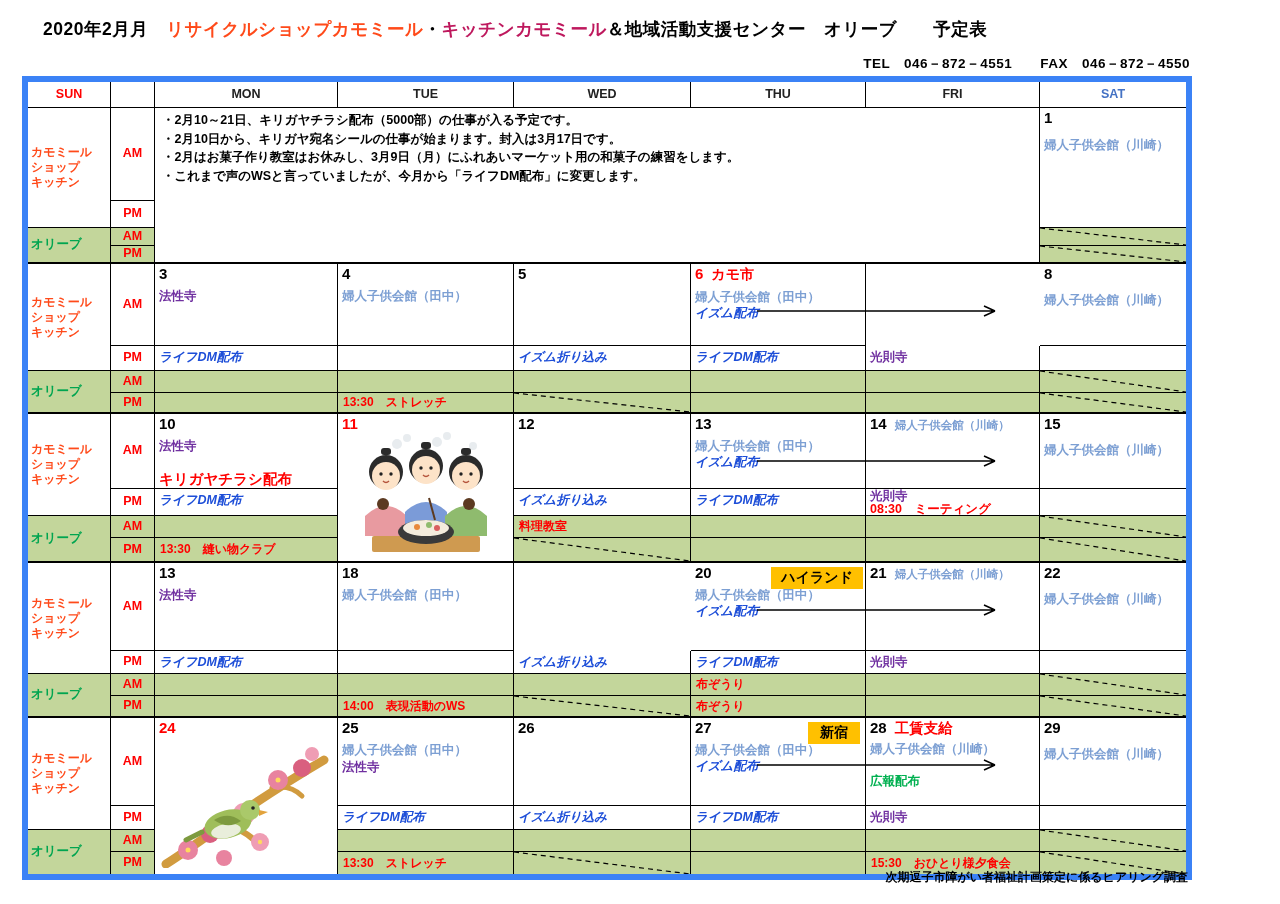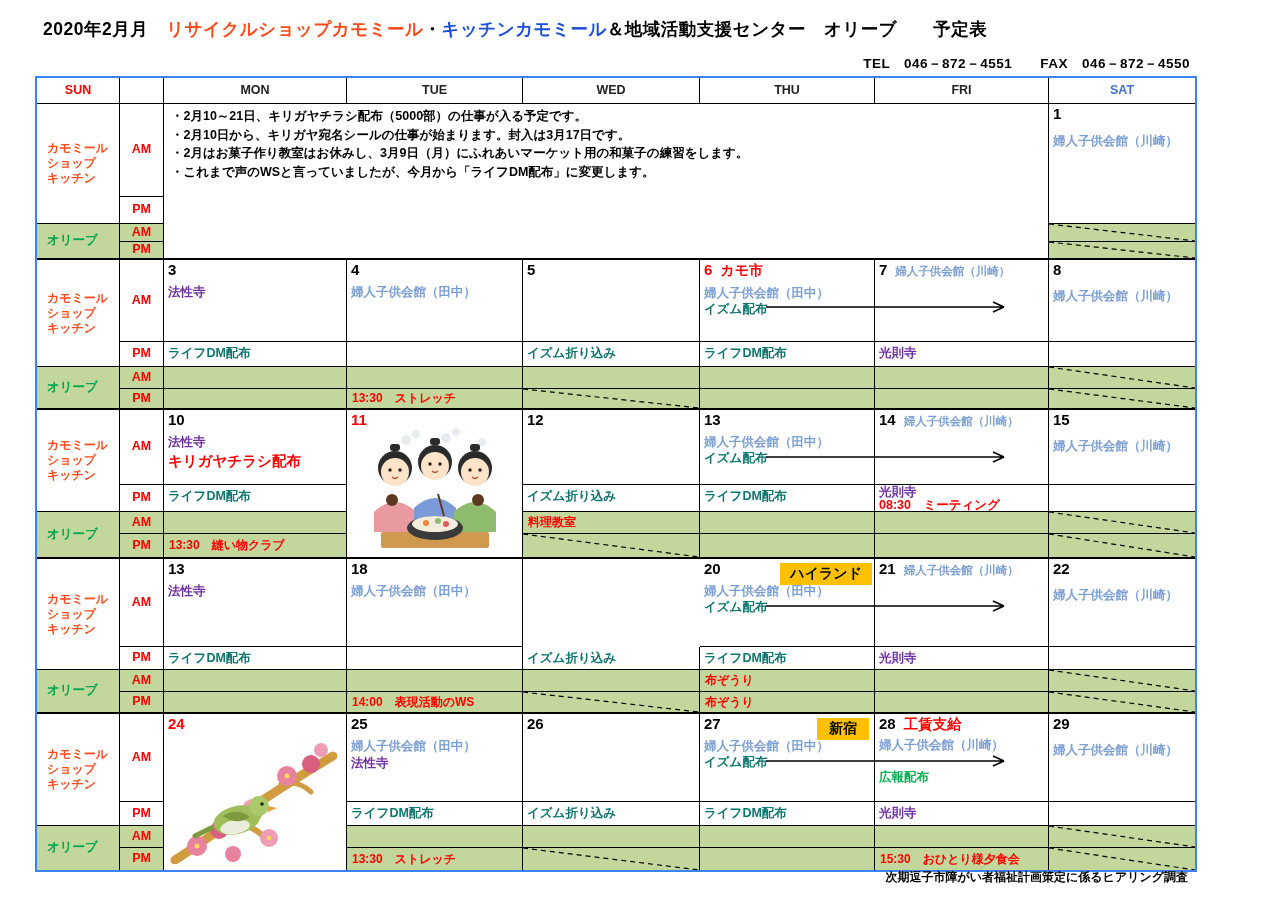--- a/index.html
+++ b/index.html
@@ -3,50 +3,50 @@
 <meta charset="utf-8">
 <style>
   html,body{margin:0;padding:0;}
   body{
     width:1280px;height:904px;background:#ffffff;position:relative;
     font-family:"Liberation Sans","DejaVu Sans",sans-serif;
     font-weight:bold;color:#000;overflow:hidden;
   }
   .ttl{position:absolute;left:43px;top:17px;font-size:17.5px;letter-spacing:.5px;white-space:nowrap;}
   .ttl .shop{color:#FF4A1A;}
-  .ttl .kit{color:#1d4ed8;}
+  .ttl .kit{color:#be185d;}
   .telfax{position:absolute;top:55px;right:90px;font-size:13.5px;letter-spacing:.5px;}
   .fnote{position:absolute;top:869px;right:92px;font-size:12px;}
 
   .cal{
-    position:absolute;left:35px;top:76px;background:#fff;
-    display:grid;border:2px solid #3b82f6;
+    position:absolute;left:22px;top:76px;background:#fff;
+    display:grid;border:6px solid #3b82f6;
     grid-template-columns:83px 44px 183px 176px 177px 175px 174px 146px;
     grid-template-rows:26px 93px 27px 18px 18px 82px 25px 22px 21px 75px 27px 22px 25px 88px 23px 22px 22px 88px 24px 22px 22px;
   }
   .c{border-right:1px solid #000;border-bottom:1px solid #000;position:relative;box-sizing:border-box;font-size:12.5px;line-height:1.25;background:#fff;}
   .noR{border-right:none;}
   .noB{border-bottom:none;}
   .wb{border-bottom-width:2px;}
   .g{background:#C3D69B;}
   .hd{display:flex;align-items:center;justify-content:center;font-size:12.5px;color:#222;}
   .hd.sun{color:#FF0000;}
   .hd.sat{color:#4472C4;}
-  .lbl{display:flex;align-items:center;padding-left:10px;}
+  .lbl{display:flex;align-items:center;padding-left:3px;}
   .kamo{color:#FF4A1A;white-space:pre-line;font-size:12px;line-height:15px;}
   .olv{color:#00A550;font-size:12.5px;}
   .ampm{display:flex;align-items:center;justify-content:center;color:#FF0000;font-size:12.5px;}
   .daycell{padding:1px 4px;}
   .dn{font-size:15px;line-height:17px;color:#000;}
   .rd{color:#FF0000;}
   .evt{color:#FF0000;font-size:14px;margin-left:8px;}
   .big{font-size:14.5px;}
   .venue{color:#7C9FD3;}
   .temple{color:#7030A0;}
-  .blk{color:#0f766e;}
+  .blk{color:#1d4ed8;font-style:italic;}
   .grn{color:#00B050;}
   .redtxt{color:#FF0000;}
   .side{color:#7C9FD3;font-size:11.5px;margin-left:8px;font-weight:bold;}
   .mt{margin-top:7px;}
   .mt10{margin-top:11px;}
   .pmcell{padding:4px 4px 0 4px;}
   .twoline{padding:1px 4px;line-height:13px;}
   .ocell{padding:0 5px;color:#FF0000;font-size:12px;display:flex;align-items:center;}
   .notes{padding:3px 7px 16px 7px;font-size:12.5px;line-height:18.6px;}
   .diag{position:absolute;left:0;top:0;width:100%;height:100%;display:block;}
@@ -122,23 +122,20 @@
     <div class="dn">5</div>
   </div>
   <div class="c daycell" style="grid-area:6/6/7/7">
     <div class="dn rd"><span>6</span><span class="evt">カモ市</span></div>
     <div class="venue mt">婦人子供会館（田中）</div>
     <div class="blk">イズム配布</div>
     <svg class="arrow" width="250" height="12" viewBox="0 0 250 12">
         <path d="M0 6 H238 M238 6 l-11 -5 M238 6 l-11 5" stroke="#000" stroke-width="1.6" fill="none"></path>
       </svg>
   </div>
-  <div class="c daycell" style="grid-area:6/7/7/8">
-    <div class="dn"><span>7</span><span class="side">婦人子供会館（川崎）</span></div>
-  </div>
   <div class="c daycell noR" style="grid-area:6/8/7/9">
     <div class="dn">8</div>
     <div class="venue mt10">婦人子供会館（川崎）</div>
   </div>
   <div class="c pmcell blk" style="grid-area:7/3/8/4">ライフDM配布</div>
   <div class="c pmcell" style="grid-area:7/4/8/5"></div>
   <div class="c pmcell blk" style="grid-area:7/5/8/6">イズム折り込み</div>
   <div class="c pmcell blk" style="grid-area:7/6/8/7">ライフDM配布</div>
   <div class="c pmcell temple" style="grid-area:7/7/8/8">光則寺</div>
   <div class="c pmcell noR" style="grid-area:7/8/8/9"></div>
@@ -172,21 +169,21 @@
 キッチン</div>
   <div class="c ampm" style="grid-area:10/2/11/3">AM</div>
   <div class="c ampm" style="grid-area:11/2/12/3">PM</div>
   <div class="c lbl olv g wb" style="grid-area:12/1/14/2">オリーブ</div>
   <div class="c ampm g" style="grid-area:12/2/13/3">AM</div>
   <div class="c ampm g wb" style="grid-area:13/2/14/3">PM</div>
 
   <div class="c daycell" style="grid-area:10/3/11/4">
     <div class="dn">10</div>
     <div class="temple mt">法性寺</div>
-    <div class="redtxt big" style="margin-top:1px">キリガヤチラシ配布</div>
+    <div class="redtxt big" style="margin-top:15px">キリガヤチラシ配布</div>
   </div>
   <div class="c daycell wb" style="grid-area:10/4/14/5">
     <div class="dn rd">11</div>
     <div class="imgwrap">
       <svg width="162" height="126" viewBox="0 0 162 126">
         <circle cx="52" cy="12" r="5" fill="#e8ecef"></circle>
           <circle cx="62" cy="6" r="4" fill="#e8ecef"></circle>
         <circle cx="92" cy="10" r="5" fill="#e8ecef"></circle>
           <circle cx="102" cy="4" r="4" fill="#e8ecef"></circle>
         <circle cx="128" cy="14" r="4" fill="#e8ecef"></circle>

